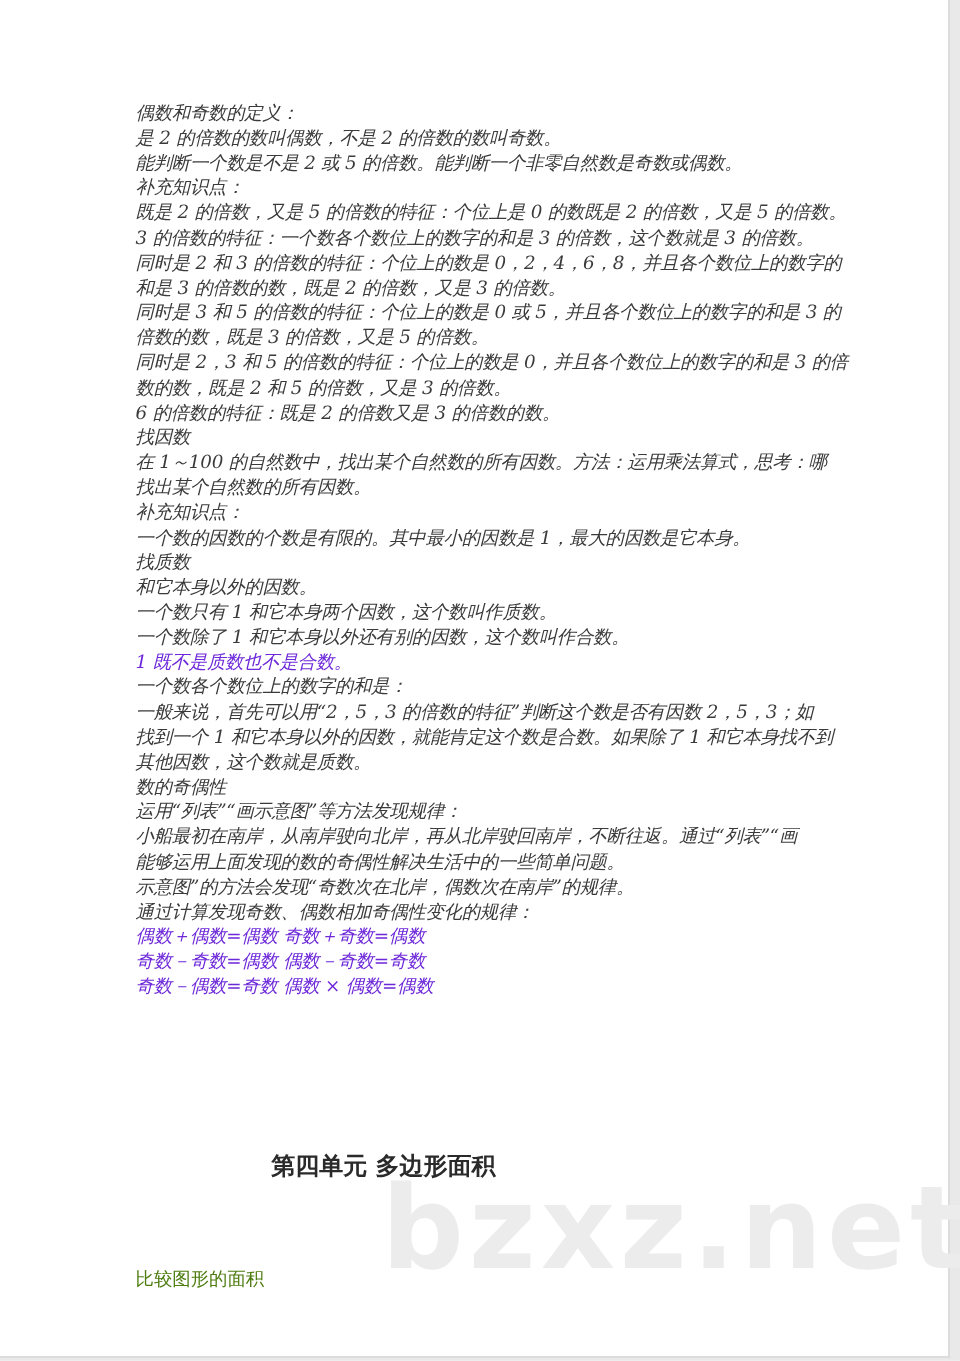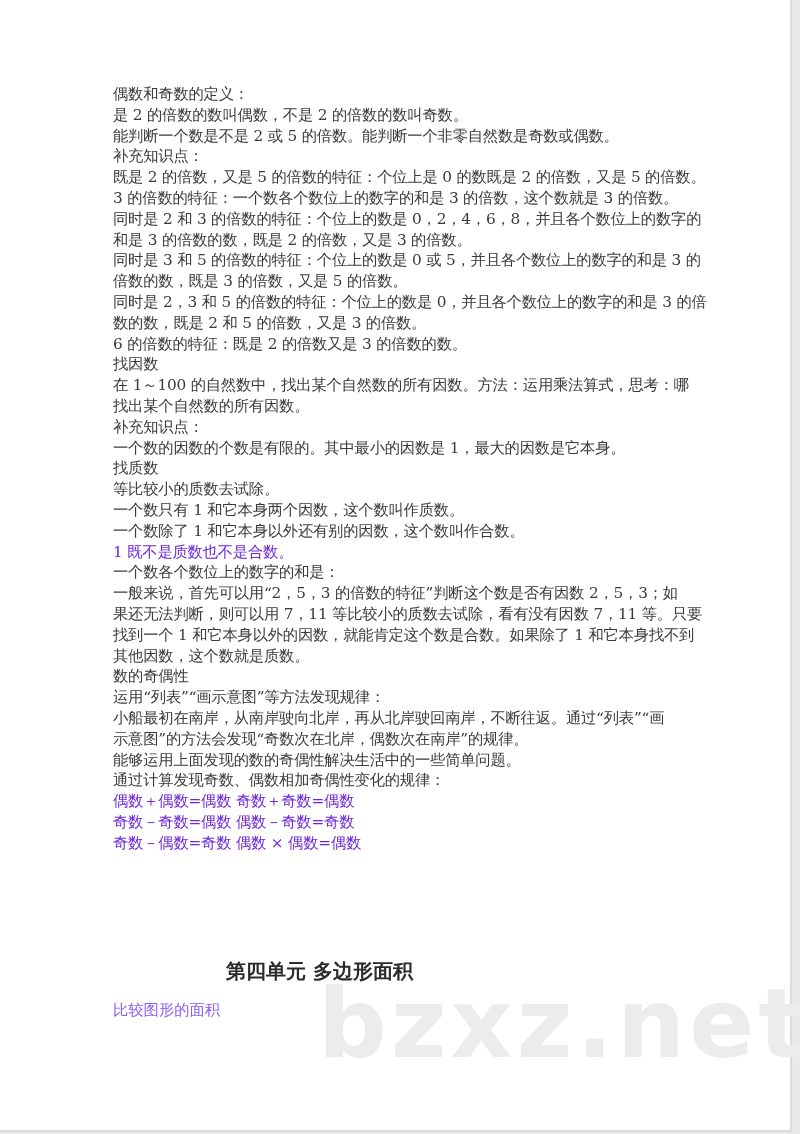--- a/index.html
+++ b/index.html
@@ -8,35 +8,35 @@
       background: #e9e9e9;
       font-family: "DejaVu Serif", "Liberation Serif", serif;
     }
     .page {
       position: absolute; left: 0; top: 0; width: 790px; height: 1130px;
       background: #ffffff;
       border-right: 2px solid #dcdcdc;
       border-bottom: 2px solid #dcdcdc;
     }
     .content {
-      position: absolute; left: 113px; top: 84px; width: 580px;
+      position: absolute; left: 113px; top: 84px; width: 580px; font-style: italic;
     }
     .line {
       font-size: 15.3px; line-height: 20.8px; color: #3a3a3a;
       white-space: nowrap; letter-spacing: -0.2px;
     }
     .line.red { color: #6d28d9; }
     .heading {
       position: absolute; left: 0; width: 639px; top: 958px;
       text-align: center; font-size: 20px; font-weight: bold; color: #2a2a2a;
       font-family: "DejaVu Sans", "Liberation Sans", sans-serif;
     }
     .subheading {
-      position: absolute; left: 113px; top: 1000px;
-      font-size: 15.3px; color: #8b5cf6;
+      position: absolute; left: 113px; top: 1056px;
+      font-size: 15.3px; color: #4d7c0f;
     }
     .watermark {
       position: absolute; left: 318px; top: 976px;
       font-family: "DejaVu Sans", "Liberation Sans", sans-serif;
       font-weight: bold; font-size: 96px; color: #ececec;
       letter-spacing: 4px; line-height: 96px;
       user-select: none;
     }
   </style>
 </head>
@@ -56,34 +56,33 @@
     <div class="line">倍数的数，既是 3 的倍数，又是 5 的倍数。</div>
     <div class="line">同时是 2，3 和 5 的倍数的特征：个位上的数是 0，并且各个数位上的数字的和是 3 的倍</div>
     <div class="line">数的数，既是 2 和 5 的倍数，又是 3 的倍数。</div>
     <div class="line">6 的倍数的特征：既是 2 的倍数又是 3 的倍数的数。</div>
     <div class="line">找因数</div>
     <div class="line">在 1～100 的自然数中，找出某个自然数的所有因数。方法：运用乘法算式，思考：哪</div>
     <div class="line">找出某个自然数的所有因数。</div>
     <div class="line">补充知识点：</div>
     <div class="line">一个数的因数的个数是有限的。其中最小的因数是 1，最大的因数是它本身。</div>
     <div class="line">找质数</div>
-    <div class="line">等比较小的质数去试除。</div>
+    <div class="line">和它本身以外的因数。</div>
     <div class="line">一个数只有 1 和它本身两个因数，这个数叫作质数。</div>
     <div class="line">一个数除了 1 和它本身以外还有别的因数，这个数叫作合数。</div>
     <div class="line red">1 既不是质数也不是合数。</div>
     <div class="line">一个数各个数位上的数字的和是：</div>
     <div class="line">一般来说，首先可以用“2，5，3 的倍数的特征”判断这个数是否有因数 2，5，3；如</div>
-    <div class="line">果还无法判断，则可以用 7，11 等比较小的质数去试除，看有没有因数 7，11 等。只要</div>
     <div class="line">找到一个 1 和它本身以外的因数，就能肯定这个数是合数。如果除了 1 和它本身找不到</div>
     <div class="line">其他因数，这个数就是质数。</div>
     <div class="line">数的奇偶性</div>
     <div class="line">运用“列表”“画示意图”等方法发现规律：</div>
     <div class="line">小船最初在南岸，从南岸驶向北岸，再从北岸驶回南岸，不断往返。通过“列表”“画</div>
+    <div class="line">能够运用上面发现的数的奇偶性解决生活中的一些简单问题。</div>
     <div class="line">示意图”的方法会发现“奇数次在北岸，偶数次在南岸”的规律。</div>
-    <div class="line">能够运用上面发现的数的奇偶性解决生活中的一些简单问题。</div>
     <div class="line">通过计算发现奇数、偶数相加奇偶性变化的规律：</div>
     <div class="line red">偶数＋偶数=偶数  奇数＋奇数=偶数</div>
     <div class="line red">奇数－奇数=偶数  偶数－奇数=奇数</div>
     <div class="line red">奇数－偶数=奇数  偶数 × 偶数=偶数</div>
   </div>
 
   <div class="heading">第四单元  多边形面积</div>
   <div class="subheading">比较图形的面积</div>
   <div class="watermark">bzxz.net</div>
 </div>

